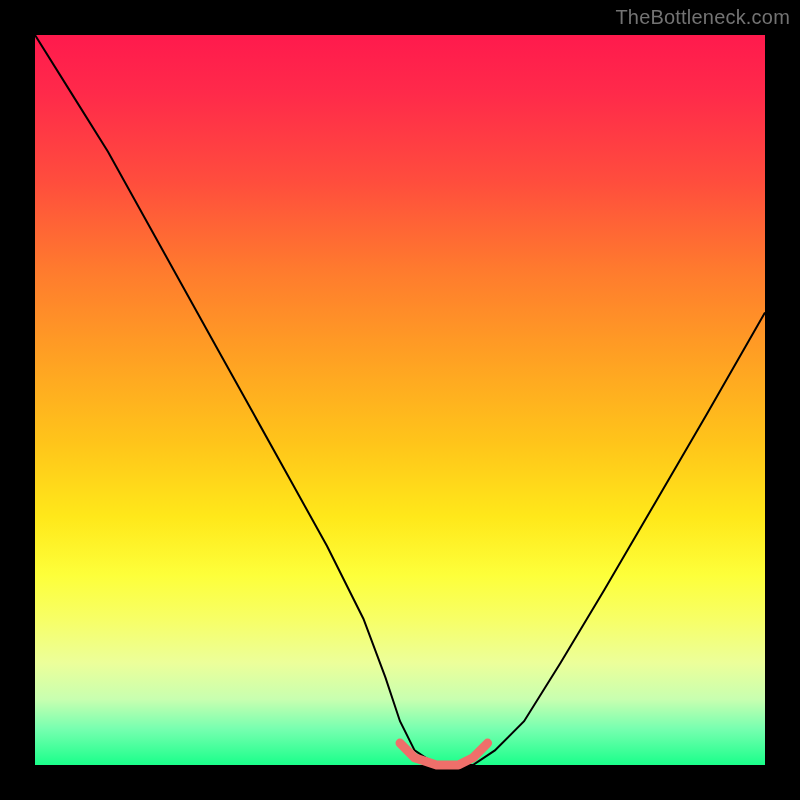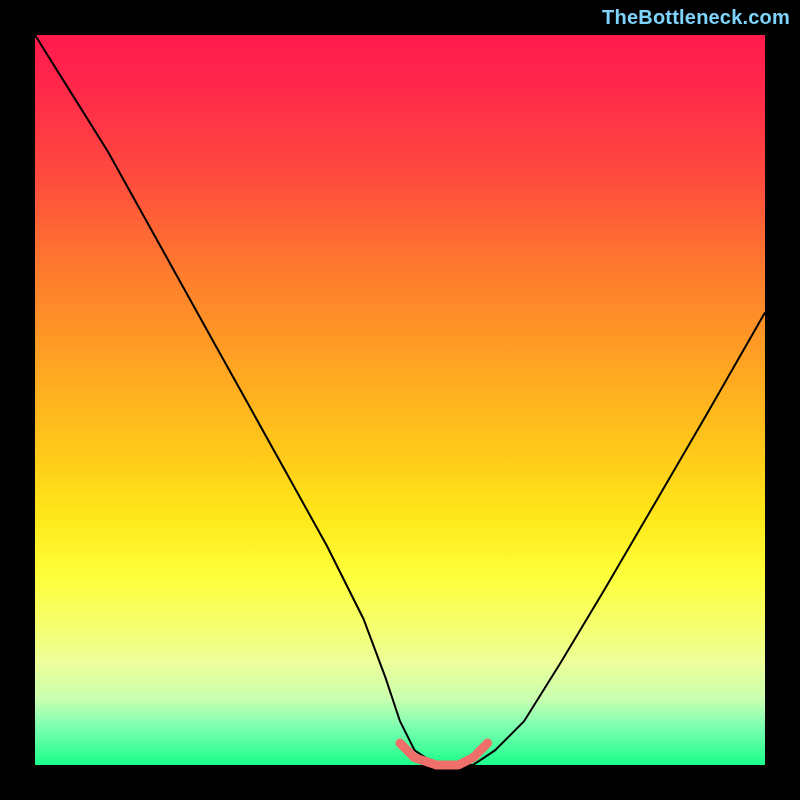--- a/index.html
+++ b/index.html
@@ -39,24 +39,24 @@
       #ecff9a 86%,
       #c8ffb0 91%,
       #78ffb0 95%,
       #1aff8a 100%
     );
   }
   .watermark {
     position: absolute;
     top: 6px;
     right: 10px;
-    color: #7dd3fc;
+    color: #737373;
     font-size: 20px;
     letter-spacing: 0.2px;
-    font-weight: 700;
+    font-weight: 400;
     text-align: center;
   }
   svg.curve {
     position: absolute;
     left: 35px;
     top: 35px;
     width: 730px;
     height: 730px;
     overflow: visible;
   }

